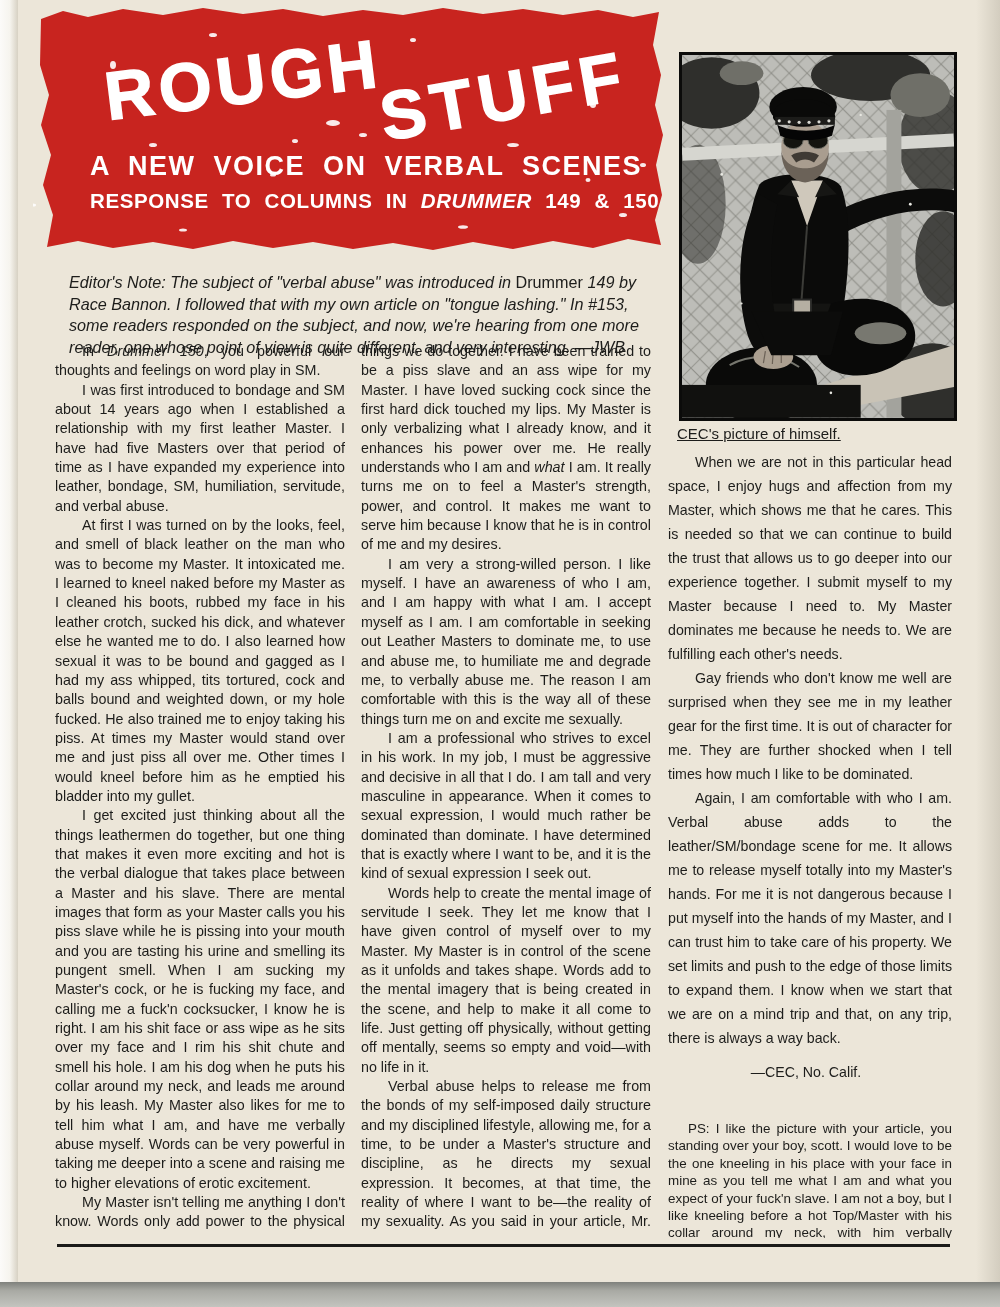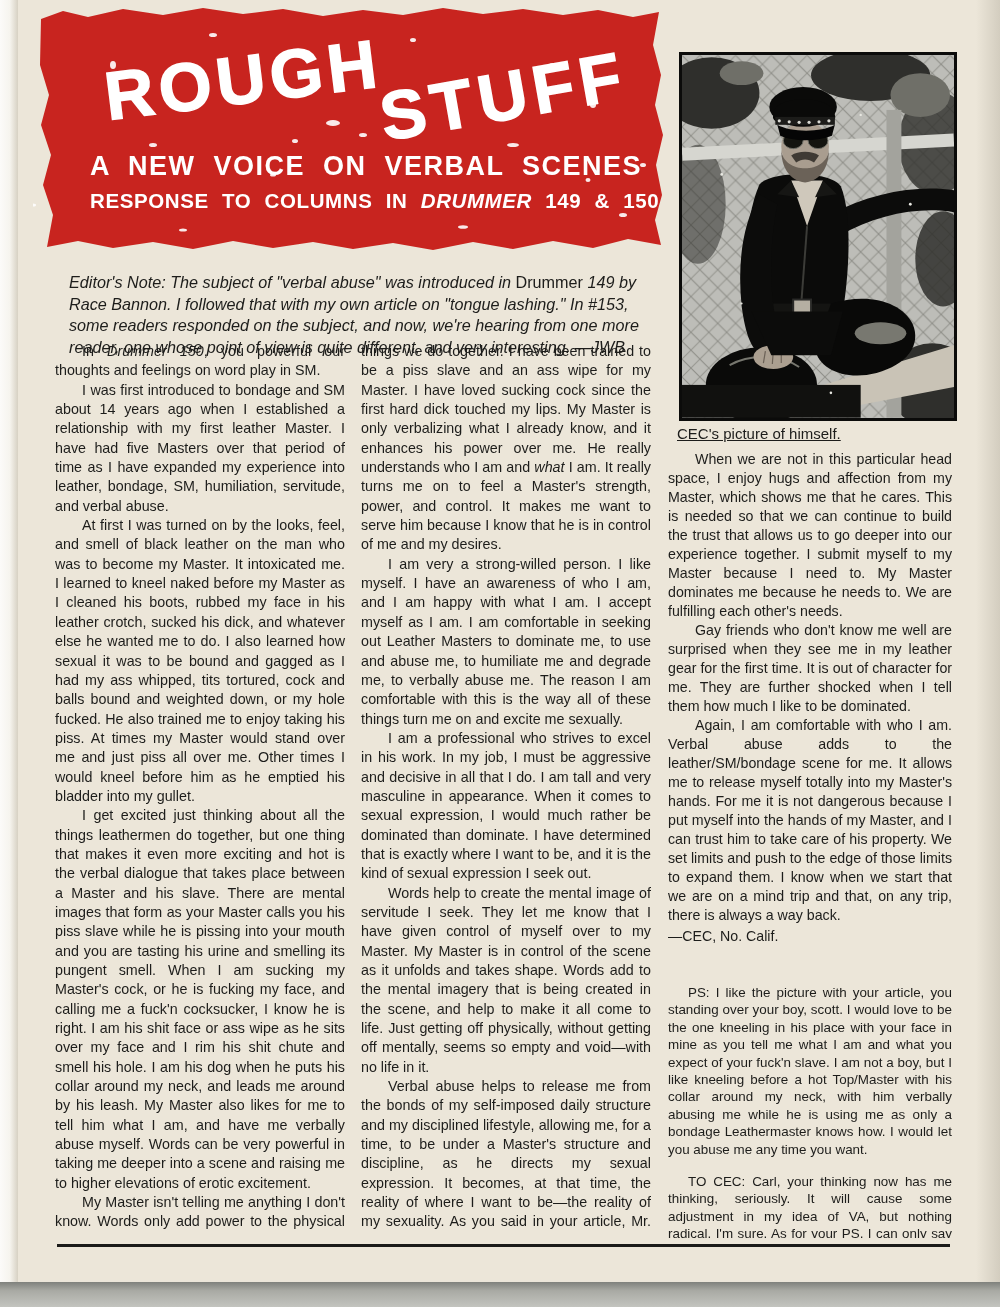--- a/index.html
+++ b/index.html
@@ -19,22 +19,22 @@
      line-height:21.5px;font-style:italic;}
   .editors-note p{margin:12px;}
   .editors-note .rm{font-style:normal;}
   
   .body-cols{position:absolute;left:55px;top:342px;width:596px;height:898px;overflow:hidden;
      column-count:2;column-gap:16px;column-fill:auto;}
   .body-p{margin:0;font-size:14.3px;line-height:19.35px;text-align:justify;text-indent:27px;}
   .it{font-style:italic;}
   
   .col3{position:absolute;left:668px;top:450px;width:284px;height:788px;overflow:hidden;}
-  .col3 .body-p{font-size:14.2px;line-height:19px;}
-  .sig{font-size:14.2px;text-align:left;padding-right:8px;margin-top:3px;}
+  .col3 .body-p{font-size:14.2px;line-height:24px;}
+  .sig{font-size:14.2px;text-align:center;padding-right:8px;margin-top:14px;}
   .ps-wrap{margin-top:40px;}
   .ps-p{margin:0;font-size:13.4px;line-height:17.4px;text-align:justify;text-indent:20px;}
   .ps-p + .ps-p{margin-top:15px;}
   
   .photo-frame{position:absolute;left:679px;top:52px;width:278px;height:369px;
      border:3px solid #0b0b0a;box-sizing:border-box;background:#bdbdb8;overflow:hidden;}
   .caption{position:absolute;left:677px;top:425px;width:290px;font-size:15px;text-decoration:underline;}
   
   .rule{position:absolute;left:57px;top:1244px;width:893px;height:3px;background:#1a1a18;}
   .footer{position:absolute;left:600px;top:1251px;width:350px;text-align:right;
@@ -171,21 +171,21 @@
       <p class="body-p"><span>My Master isn't telling me anything I don't know.  Words only add power to the physical things we do together.  I have been trained to be a piss slave and an ass wipe for my Master.  I have loved sucking cock since the first hard dick touched my lips.  My Master is only verbalizing what I already know, and it enhances his power over me.  He really understands who I am and </span><span class="it">what</span><span> I am.  It really turns me on to feel a Master's strength, power, and control.  It makes me want to serve him because I know that he is in control of me and my desires.</span></p>
       <p class="body-p"><span>I am very a strong-willed person.  I like myself.  I have an awareness of who I am, and I am happy with what I am.  I accept myself as I am.  I am comfortable in seeking out Leather Masters to dominate me, to use and abuse me, to humiliate me and degrade me, to verbally abuse me.  The reason I am comfortable with this is the way all of these things turn me on and excite me sexually.</span></p>
       <p class="body-p"><span>I am a professional who strives to excel in his work.  In my job, I must be aggressive and decisive in all that I do.  I am tall and very masculine in appearance.  When it comes to sexual expression, I would much rather be dominated than dominate.  I have determined that is exactly where I want to be, and it is the kind of sexual expression I seek out.</span></p>
       <p class="body-p"><span>Words help to create the mental image of servitude I seek.  They let me know that I have given control of myself over to my Master.  My Master is in control of the scene as it unfolds and takes shape.  Words add to the mental imagery that is being created in the scene, and help to make it all come to life.  Just getting off physically, without getting off mentally, seems so empty and void—with no life in it.</span></p>
       <p class="body-p"><span>Verbal abuse helps to release me from the bonds of my self-imposed daily structure and my disciplined lifestyle, allowing me, for a time, to be under a Master's structure and discipline, as he directs my sexual expression.  It becomes, at that time, the reality of where I want to be—the reality of my sexuality.  As you said in your article, Mr. Bean, "do what gets you up, what gets you off, and what leaves you high."  Bondage, SM, servitude, humiliation, and verbal abuse do it for me!</span></p>
     </div>
 
   <div class="col3">
     <div>
         <p class="body-p"><span>When we are not in this particular head space, I enjoy hugs and affection from my Master, which shows me that he cares.  This is needed so that we can continue to build the trust that allows us to go deeper into our experience together.  I submit myself to my Master because I need to.  My Master dominates me because he needs to.  We are fulfilling each other's needs.</span></p>
-        <p class="body-p"><span>Gay friends who don't know me well are surprised when they see me in my leather gear for the first time.  It is out of character for me.  They are further shocked when I tell them how much I like to be dominated.</span></p>
+        <p class="body-p"><span>Gay friends who don't know me well are surprised when they see me in my leather gear for the first time.  It is out of character for me.  They are further shocked when I tell times how much I like to be dominated.</span></p>
         <p class="body-p"><span>Again, I am comfortable with who I am.  Verbal abuse adds to the leather/SM/bondage scene for me.  It allows me to release myself totally into my Master's hands.  For me it is not dangerous because I put myself into the hands of my Master, and I can trust him to take care of his property.  We set limits and push to the edge of those limits to expand them.  I know when we start that we are on a mind trip and that, on any trip, there is always a way back.</span></p>
       </div>
     <div class="sig">—CEC, No. Calif.</div>
     <div class="ps-wrap">
         <p class="ps-p"><span>PS: I like the picture with your article, you standing over your boy, scott.  I would love to be the one kneeling in his place with your face in mine as you tell me what I am and what you expect of your fuck'n slave.  I am not a boy, but I like kneeling before a hot Top/Master with his collar around my neck, with him verbally abusing me while he is using me as only a bondage Leathermaster knows how.  I would let you abuse me any time you want.</span></p>
         <p class="ps-p"><span>TO CEC: Carl, your thinking now has me thinking, seriously.  It will cause some adjustment in my idea of VA, but nothing radical, I'm sure.  As for your PS, I can only say "thank you," and pass your remarks along to scott.</span></p>
       </div>
 
   </div>
 

